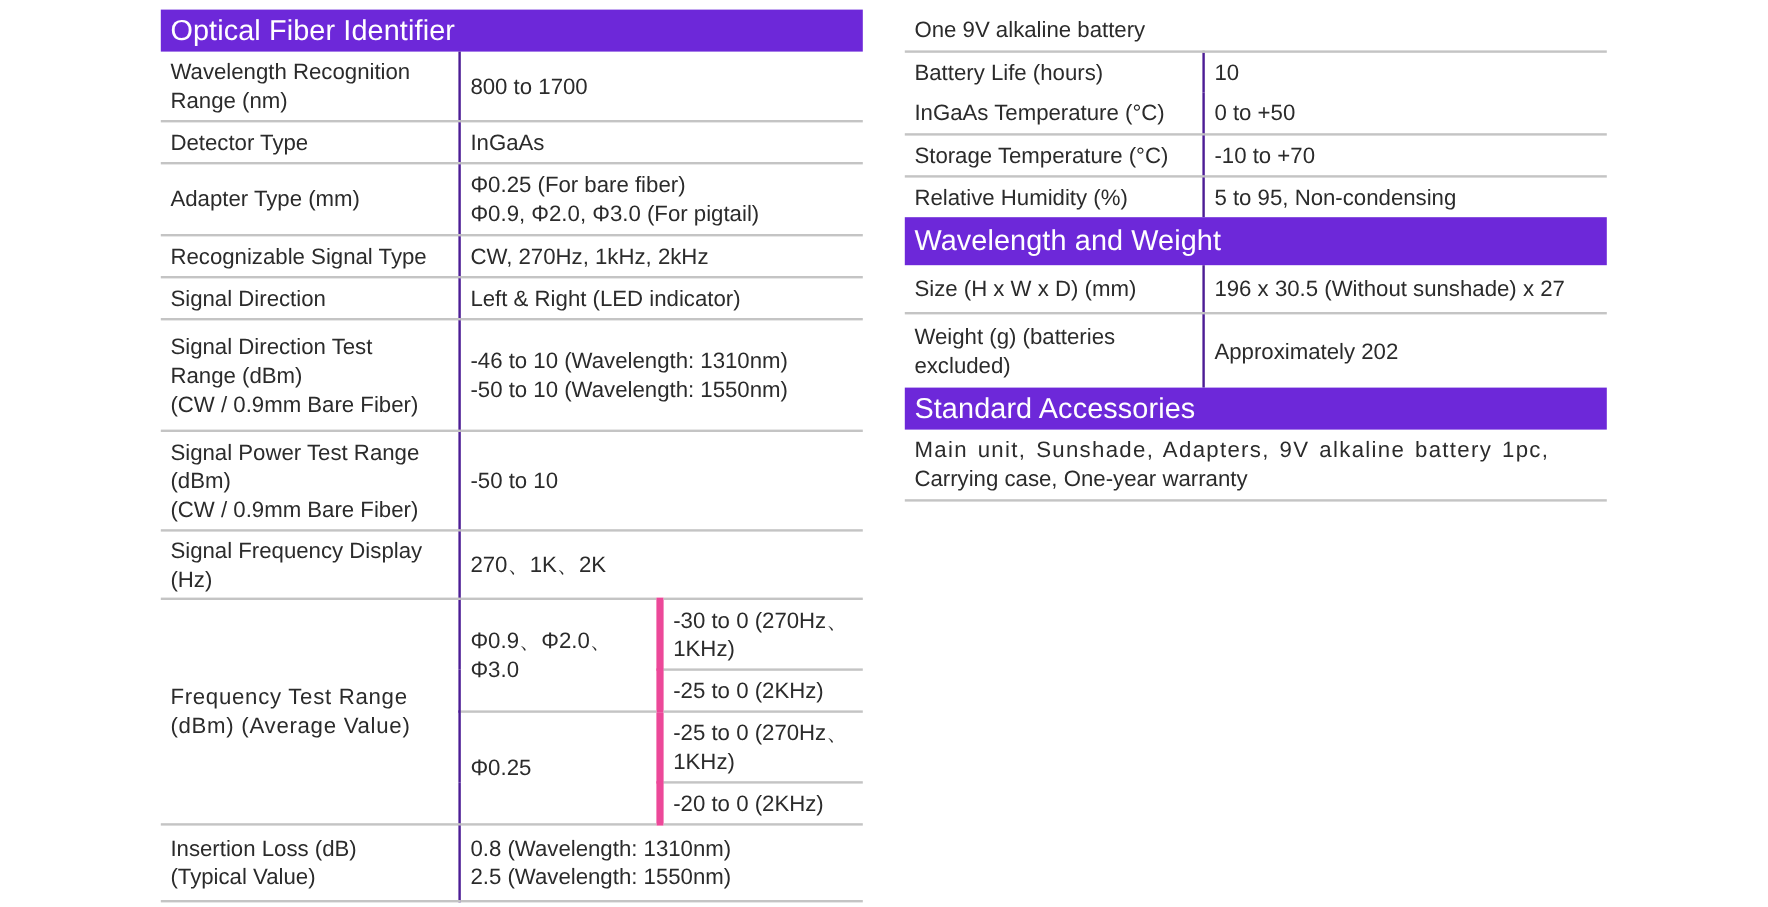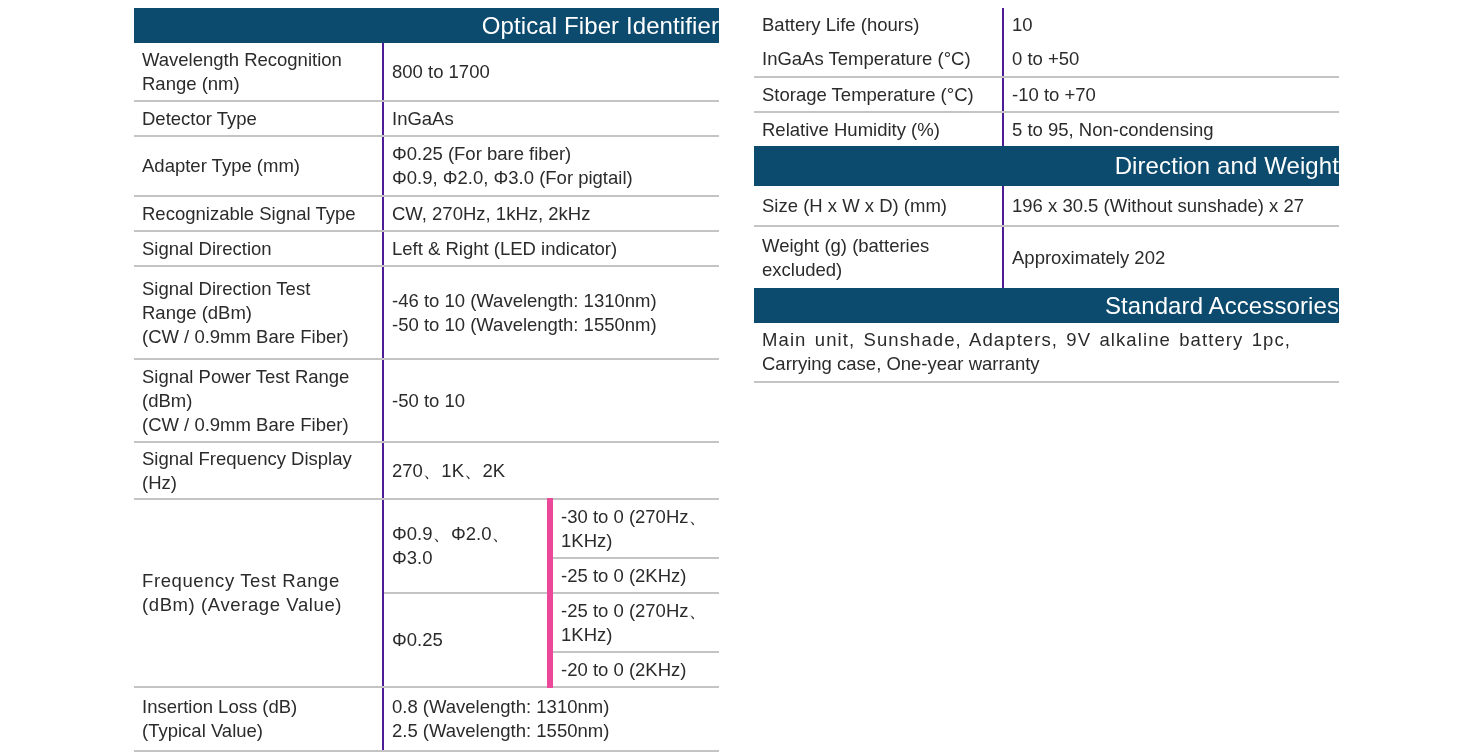--- a/index.html
+++ b/index.html
@@ -5,23 +5,23 @@
     html, body { margin: 0; padding: 0; background: #ffffff; }
     body {
       width: 1473px; height: 756px; position: relative; overflow: hidden;
       font-family: "Liberation Sans", "DejaVu Sans", sans-serif;
       color: #2b2b2b;
     }
     .col { position: absolute; top: 8px; }
     #left { left: 134px; width: 585px; }
     #right { left: 754px; width: 585px; }
     .sec-head {
-      background: #0c4a6e; color: #ffffff;
+      background: #6d28d9; color: #ffffff;
       font-size: 24px; line-height: 35px; height: 35px;
-      padding-left: 8px; letter-spacing: 0.1px; text-align: right;
+      padding-left: 8px; letter-spacing: 0.1px;
     }
     table { border-collapse: collapse; width: 100%; table-layout: fixed; }
     td {
       font-size: 18.5px; line-height: 24px; padding: 0 8px;
       border-bottom: 2px solid #c4c4c4; vertical-align: middle;
       color: #2b2b2b;
     }
     td.l { border-right: 2px solid #4c1d95; }
     td.b { border-right: 6px solid #ec4899; }
     .line { display: block; }
@@ -169,20 +169,23 @@
 
 <div class="col" id="right">
 
   <div>
     <table>
       <colgroup>
           <col style="width:249px">
           <col style="width:336px">
         </colgroup>
       <tbody>
+          <tr style="height:35px">
+        <td colspan="2">One 9V alkaline battery</td>
+      </tr>
       <tr style="height:34px">
         <td class="l" style="border-bottom:none">Battery Life (hours)</td>
         <td style="border-bottom:none">10</td>
       </tr>
     </tbody>
       </table>
   </div>
 
   <div>
     <table>
@@ -201,21 +204,21 @@
       </tr>
       <tr style="height:34px">
         <td class="l" style="border-bottom:none">Relative Humidity (%)</td>
         <td style="border-bottom:none">5 to 95, Non-condensing</td>
       </tr>
     </tbody>
       </table>
   </div>
 
   <div>
-    <div class="sec-head" style="height:40px;line-height:40px">Direction and Weight</div>
+    <div class="sec-head" style="height:40px;line-height:40px">Wavelength and Weight</div>
     <table>
       <colgroup>
           <col style="width:249px">
           <col style="width:336px">
         </colgroup>
       <tbody>
           <tr style="height:40px">
         <td class="l">
           <span class="line">Size (H x W x D) (mm)</span>
         </td>

